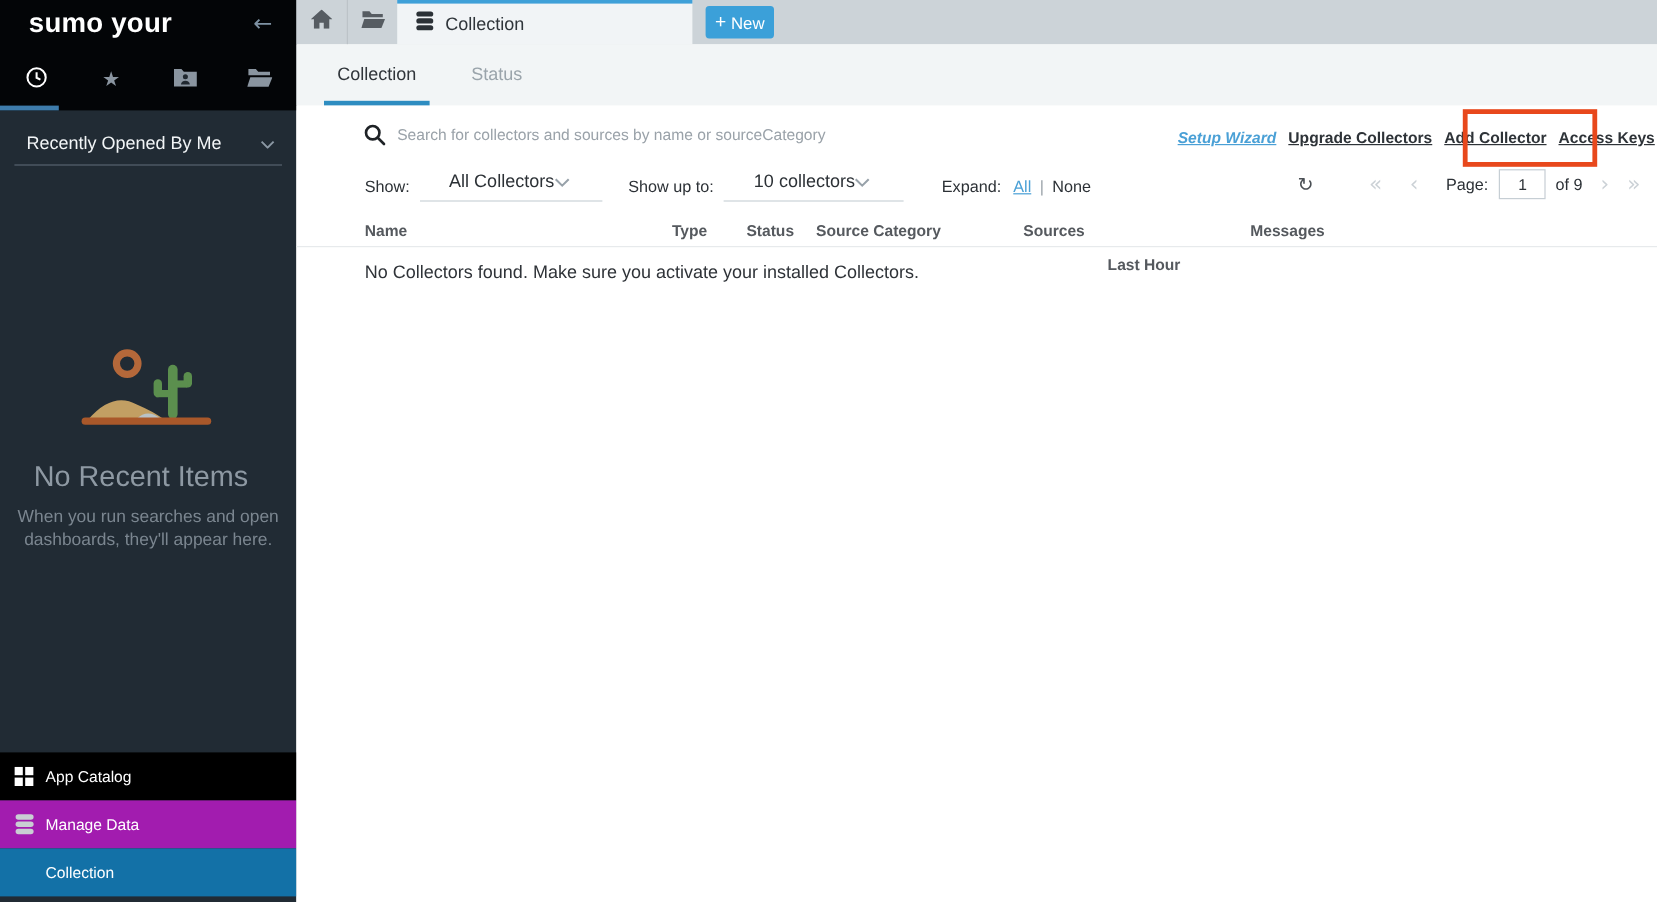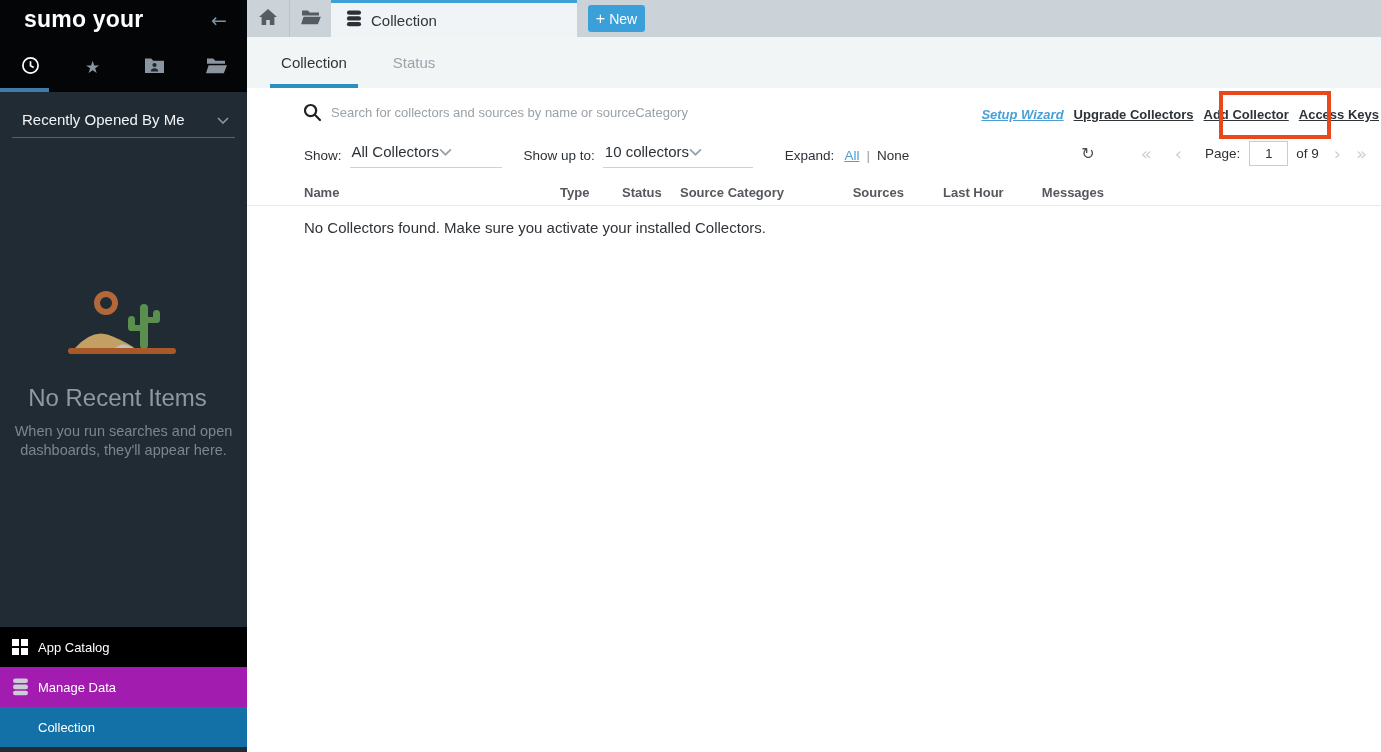--- a/index.html
+++ b/index.html
@@ -65,21 +65,21 @@
   .search-icon { position:absolute; left:56px; top:15px; }
   .search-input { position:absolute; left:84px; top:11px; width:560px; height:26px; border:none; outline:none;
                   font-size:13px; color:#333; font-family:Liberation Sans, sans-serif; background:transparent; }
   .search-input::placeholder { color:#9aa2a9; }
   .links { position:absolute; right:2px; top:19px; display:flex; gap:10px; font-size:13px; font-weight:600; white-space:nowrap; }
   .links a { color:#2e3338; text-decoration:underline; cursor:pointer; }
   .links a.blue { color:#4aa0d6;font-style:italic; }
 
   .filter-row { position:absolute; left:57px; top:55px; display:flex; align-items:center; }
   .f-label { font-size:13.5px; color:#2c3136; margin-right:8px; }
-  .dd { display:flex; align-items:center; justify-content:flex-start; border-bottom:1px solid #cbd3d8;
+  .dd { display:flex; align-items:center; justify-content:center; border-bottom:1px solid #cbd3d8;
         padding:0 4px 7px 2px; cursor:pointer; }
   .dd-show { width:152px; margin-right:22px; }
   .dd-limit { width:150px; margin-right:32px; }
   .dd .dd-value { font-size:15px; color:#2c3136; }
   .dd .chev-wrap { color:#98a2aa; }
   .expand-all { font-size:13.5px; color:#4aa0d6; text-decoration:underline; cursor:pointer; }
   .expand-sep { font-size:13.5px; color:#9aa2a9; margin:0 7px; }
   .expand-none { font-size:13.5px; color:#2c3136; cursor:pointer; }
 
   .pager { position:absolute; right:14px; top:53px; display:flex; align-items:center; }
@@ -90,21 +90,21 @@
   .pg-input { width:39px; height:25px; border:1px solid #c6ced4; text-align:center; font-size:13px; color:#2c3136;
               outline:none; font-family:"Liberation Sans",sans-serif; }
   .pg-of { font-size:13.5px; color:#2c3136; margin:0 15px 0 8px; }
   .pg-next { margin-right:15px; }
 
   .thead { position:absolute; left:0; right:0; top:95px; height:23px; border-bottom:1px solid #e7eaec;
            font-size:13px; font-weight:700; color:#55595e; }
   .th { position:absolute; top:2px; }
   .th-name { left:57px; } .th-type { left:313px; } .th-status { left:375px; } .th-source { left:433px; }
   .th-sources { left:560px; width:97px; text-align:right; }
-  .th-lasthour { left:696px; } .th-messages { left:757px; width:100px; text-align:right; }
+  .th-lasthour { left:676px;margin-top:28px; } .th-messages { left:757px; width:100px; text-align:right; }
 
   .empty-msg { position:absolute; left:57px; top:131px; font-size:15px; color:#2f3338; }
 
   
   .annotation-box { position:absolute; left:1219px; top:91px; width:112px; height:48px;
                     border:4px solid #e8481c; z-index:20; pointer-events:none; }
 
   
   .chev { display:block; }
   .chev polyline { fill:none; stroke:currentColor; stroke-width:1.6; }

